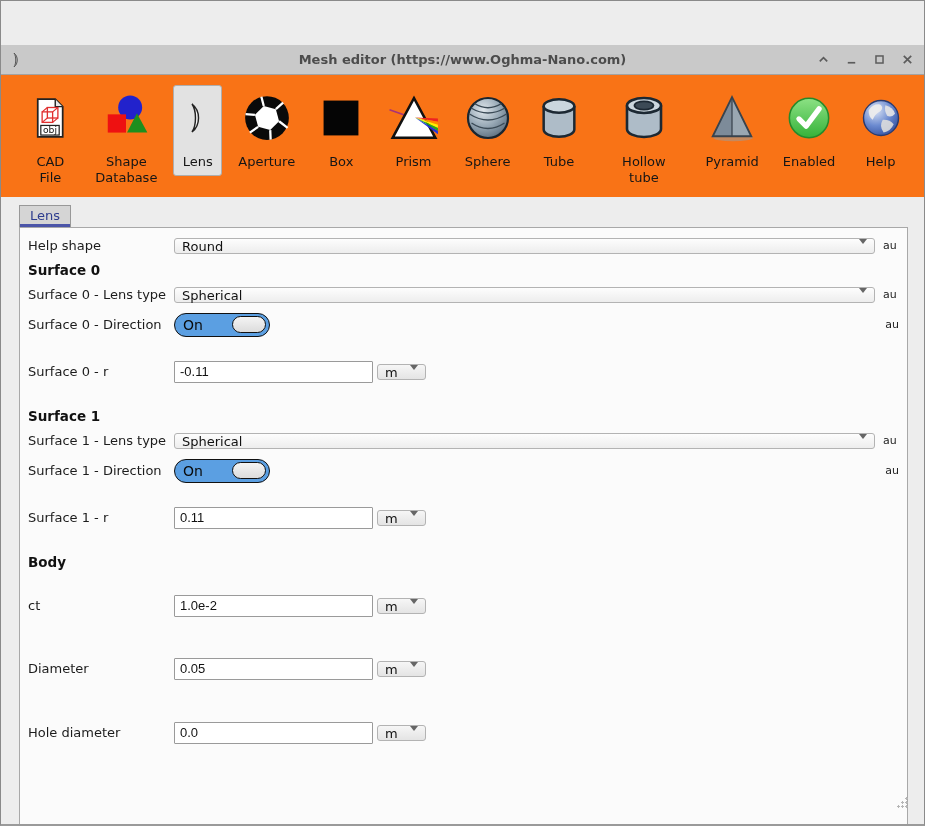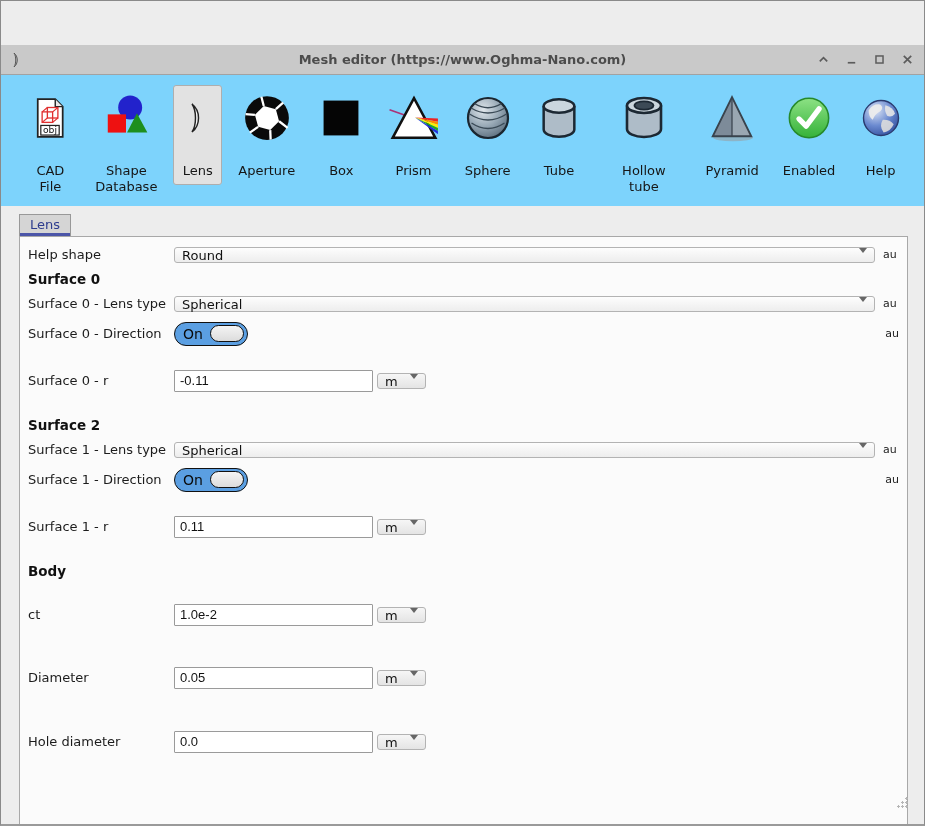--- a/index.html
+++ b/index.html
@@ -17,31 +17,31 @@
   .titlebar .win-icon { width:20px; height:24px; display:flex; align-items:center; }
   .titlebar .title {
     position:absolute; left:0; right:0; text-align:center;
     font-size:13px; font-weight:bold; color:#4c4c4c; pointer-events:none;
   }
   .win-controls { margin-left:auto; display:flex; gap:10px; z-index:2; }
   .win-btn { width:18px; height:18px; display:flex; align-items:center; justify-content:center; cursor:default; }
   
   .toolbar {
     display:flex; align-items:flex-start; gap:8px;
-    padding:10px 14px 4px 20px; background:#7dd3fc;
+    padding:10px 14px 4px 20px; background:#f97316;
   }
   .titem {
     display:flex; flex-direction:column; align-items:center;
     padding:3px 9px 5px 9px; border:1px solid transparent; min-width:44px;
   }
   .titem.selected { background:#e2e2e2; border:1px solid #aeaeae; border-radius:3px; }
   .titem.push-right { margin-left:auto;justify-content:space-between; }
   .ticon { height:58px; display:flex; align-items:center; justify-content:center; }
   .tlabel {
-    margin-top:16px; font-size:13px; color:#161616; text-align:center;
+    margin-top:7px; font-size:13px; color:#161616; text-align:center;
     white-space:pre-line; line-height:1.25;
   }
   
   .tabbar { margin:8px 0 0 18px; height:22px; }
   .tab {
     position:relative; display:inline-block; min-width:52px; height:22px;
     background:#d5d5d5; border:1px solid #989898; border-bottom:none;
     color:#2d3c8e; font-size:13px; text-align:center; line-height:20px; padding:0 10px;
   }
   .tab-underline { position:absolute; left:0; right:0; bottom:0; height:3px; background:#4b55a8; }
@@ -71,21 +71,21 @@
     border-left:4.5px solid transparent; border-right:4.5px solid transparent;
     border-top:5px solid #666;
   }
   .txt {
     width:199px; height:22px; border:1px solid #9a9a9a; border-radius:1px;
     background:#fff; font-family:Liberation Sans, sans-serif;
     font-size:13px; color:#111; padding:0 5px; outline:none;
   }
   .unit-select { width:49px; margin-left:4px; background:linear-gradient(#f6f6f6,#e4e4e4); justify-content:space-between; }
   .toggle {
-    position:relative; width:74px; height:24px; border-radius:12px;
+    position:relative; width:96px; height:24px; border-radius:12px;
     background:#5b9fe2; border:1.5px solid #111;
     display:flex; align-items:center; cursor:default;
   }
   .toggle-label { padding-left:8px; font-size:14px; color:#0a0a0a; }
   .knob {
     position:absolute; right:3px; top:2px; width:34px; height:17px;
     border-radius:9px; background:linear-gradient(#f4f4f4,#dcdcdc); border:1.5px solid #111;
   }
   
   .grip {
@@ -337,21 +337,21 @@
 
     <div class="row mt24">
       <span class="lbl">Surface 0 - r</span>
       <input class="txt" type="text" value="-0.11" style="">
       <div class="select unit-select">
         <span class="sel-val">m</span>
         <span class="arrow"></span>
       </div>
     </div>
 
-    <div class="sec-header mt25">Surface 2</div>
+    <div class="sec-header mt25">Surface 1</div>
 
     <div class="row mt9">
       <span class="lbl">Surface 1 - Lens type</span>
       <div class="select wide">
         <span class="sel-val">Spherical</span>
         <span class="arrow"></span>
       </div>
       <span class="unit">au</span>
     </div>
 

